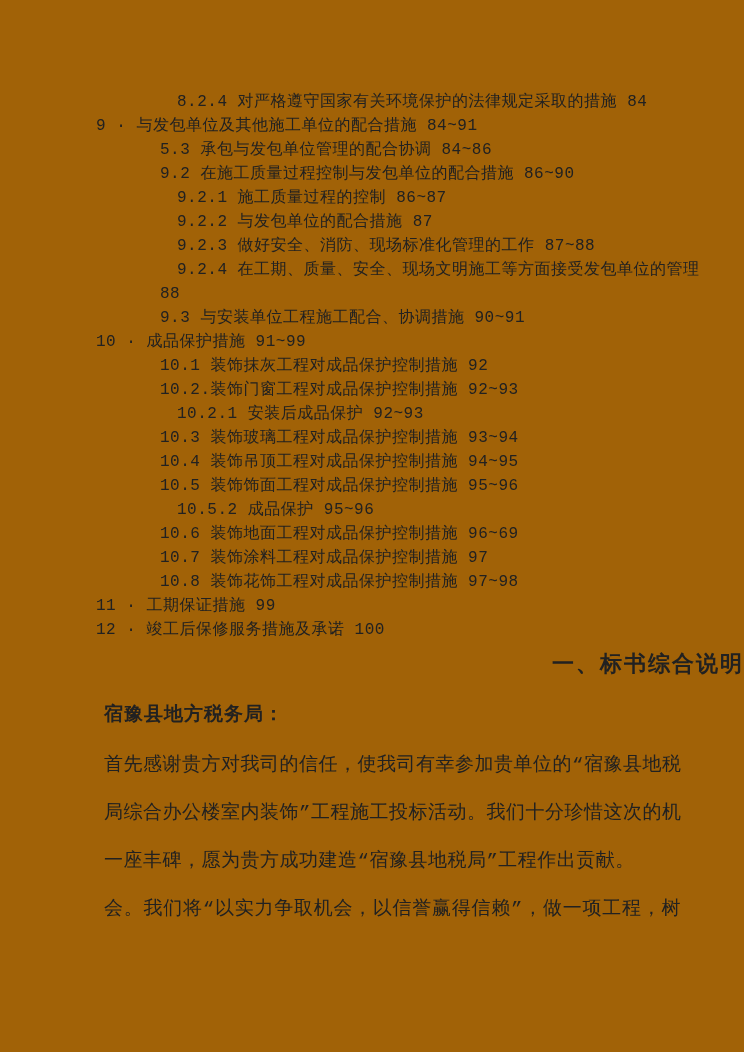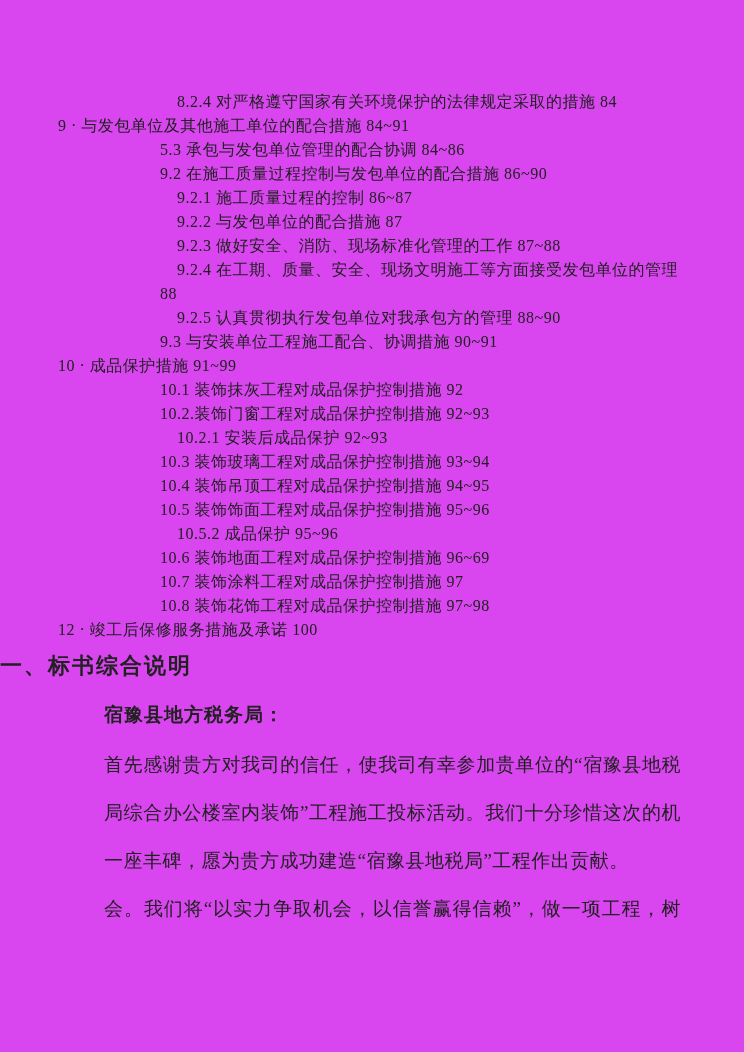--- a/index.html
+++ b/index.html
@@ -2,40 +2,40 @@
 <html><head>
 <meta charset="utf-8">
 <style>
   * { margin: 0; padding: 0; box-sizing: border-box; }
   html, body { background: #e8e8e8; }
   .page {
     position: relative;
     width: 744px;
     height: 1052px;
     margin: 0 auto;
-    background: #d946ef;
-    font-family: Liberation Serif, serif;
+    background: #a16207;
+    font-family: Liberation Mono, monospace;
     color: #212121;
     overflow: hidden;
   }
   .toc {
     padding-top: 90px;
   }
   .toc-line {
     font-size: 16px;
     line-height: 24px;
     letter-spacing: 0.5px;
     white-space: nowrap;
   }
-  .indent-1 { padding-left: 58px; }
+  .indent-1 { padding-left: 96px; }
   .indent-2 { padding-left: 160px; }
   .indent-3 { padding-left: 177px; }
   .section-heading {
     margin-top: 9px;
-    text-align: left;
+    text-align: right;
     font-size: 22px;
     line-height: 30px;
     font-weight: bold;
     letter-spacing: 2px;
   }
   .salutation {
     margin-top: 22px;
     padding-left: 104px;
     font-size: 19px;
     line-height: 24px;
@@ -67,33 +67,33 @@
   <div class="toc" id="toc-lines">
       <div class="toc-line indent-3">8.2.4 对严格遵守国家有关环境保护的法律规定采取的措施 84</div>
       <div class="toc-line indent-1">9 · 与发包单位及其他施工单位的配合措施 84~91</div>
       <div class="toc-line indent-2">5.3 承包与发包单位管理的配合协调 84~86</div>
       <div class="toc-line indent-2">9.2 在施工质量过程控制与发包单位的配合措施 86~90</div>
       <div class="toc-line indent-3">9.2.1 施工质量过程的控制 86~87</div>
       <div class="toc-line indent-3">9.2.2 与发包单位的配合措施 87</div>
       <div class="toc-line indent-3">9.2.3 做好安全、消防、现场标准化管理的工作 87~88</div>
       <div class="toc-line indent-3">9.2.4 在工期、质量、安全、现场文明施工等方面接受发包单位的管理</div>
       <div class="toc-line indent-2">88</div>
-      <div class="toc-line indent-3">9.2.5 认真贯彻执行发包单位对我承包方的管理 88~90</div>
       <div class="toc-line indent-2">9.3 与安装单位工程施工配合、协调措施 90~91</div>
       <div class="toc-line indent-1">10 · 成品保护措施 91~99</div>
       <div class="toc-line indent-2">10.1 装饰抹灰工程对成品保护控制措施 92</div>
       <div class="toc-line indent-2">10.2.装饰门窗工程对成品保护控制措施 92~93</div>
       <div class="toc-line indent-3">10.2.1 安装后成品保护 92~93</div>
       <div class="toc-line indent-2">10.3 装饰玻璃工程对成品保护控制措施 93~94</div>
       <div class="toc-line indent-2">10.4 装饰吊顶工程对成品保护控制措施 94~95</div>
       <div class="toc-line indent-2">10.5 装饰饰面工程对成品保护控制措施 95~96</div>
       <div class="toc-line indent-3">10.5.2 成品保护 95~96</div>
       <div class="toc-line indent-2">10.6 装饰地面工程对成品保护控制措施 96~69</div>
       <div class="toc-line indent-2">10.7 装饰涂料工程对成品保护控制措施 97</div>
       <div class="toc-line indent-2">10.8 装饰花饰工程对成品保护控制措施 97~98</div>
+      <div class="toc-line indent-1">11 · 工期保证措施 99</div>
       <div class="toc-line indent-1">12 · 竣工后保修服务措施及承诺 100</div>
     </div>
 
   <div class="section-heading">一、标书综合说明</div>
 
   <div class="salutation">宿豫县地方税务局：</div>
 
   <div class="paragraph" id="body-paragraph">
       <div class="para-line">首先感谢贵方对我司的信任，使我司有幸参加贵单位的“宿豫县地税</div>
       <div class="para-line">局综合办公楼室内装饰”工程施工投标活动。我们十分珍惜这次的机</div>

